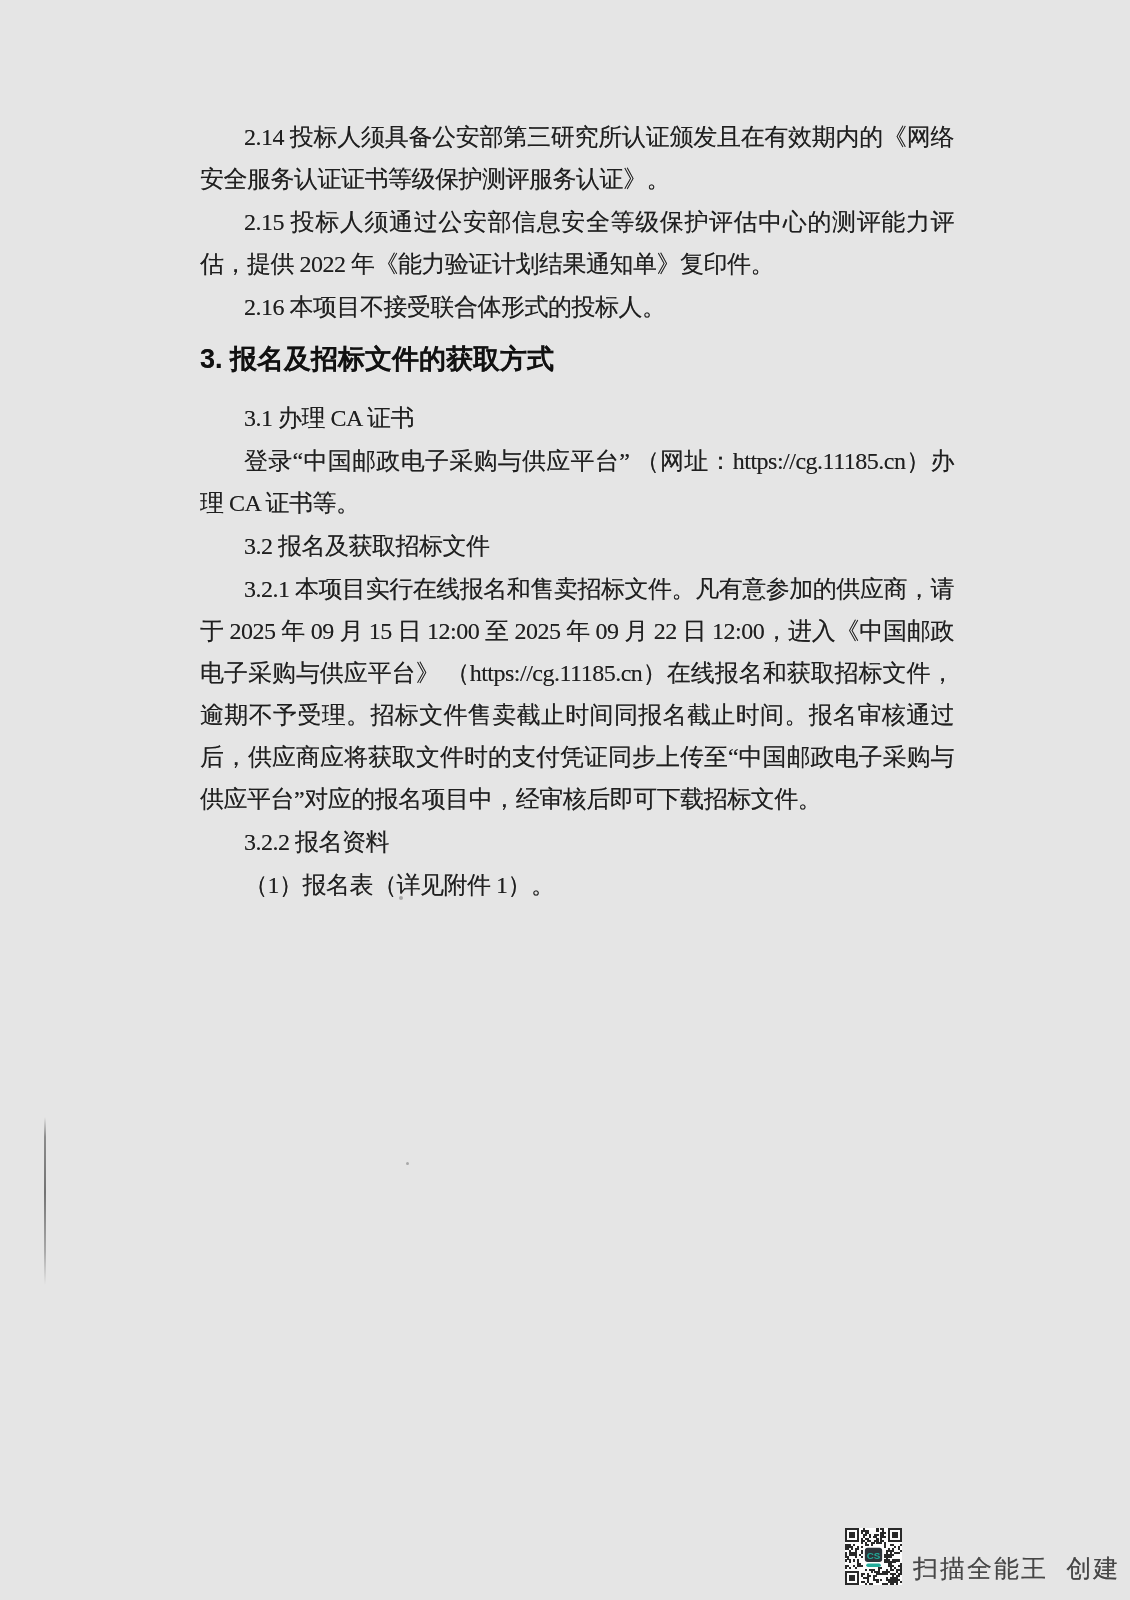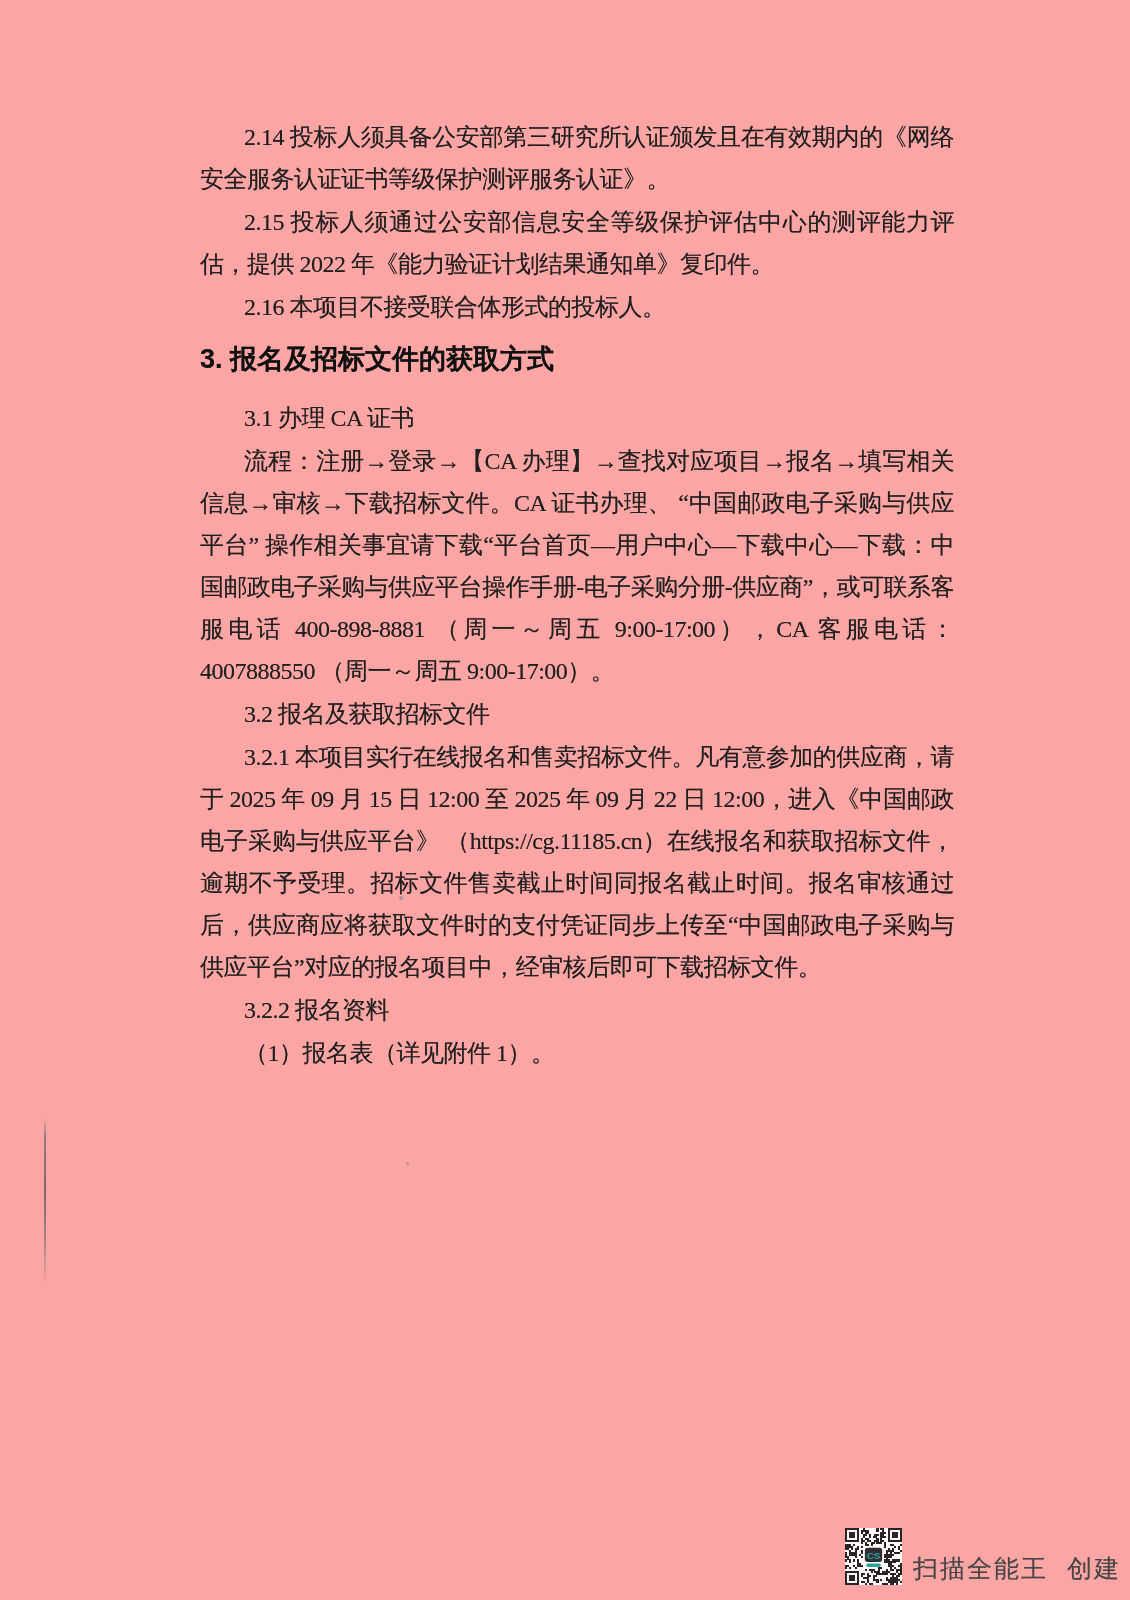--- a/index.html
+++ b/index.html
@@ -5,21 +5,21 @@
   * { box-sizing: border-box; }
   html, body { margin: 0; padding: 0; }
   body {
     width: 1130px; height: 1600px;
     background: #ffffff;
     font-family: "Liberation Serif", "DejaVu Serif", serif;
   }
   .page {
     position: relative;
     width: 1130px; height: 1600px;
-    background: #fca5a5;
+    background: #e5e5e5;
     overflow: hidden;
   }
   .doc {
     position: absolute;
     left: 200px; top: 116px;
     width: 754px;
     color: #1f1f1f;
   }
   .para {
     margin: 0 0 1px 0;
@@ -68,41 +68,41 @@
     display: flex;
     align-items: flex-end;
     gap: 11px;
   }
   .qr {
     width: 57px; height: 57px;
     opacity: 0.93;
     flex: 0 0 auto;
   }
   .wm-text {
-    font-family: Liberation Sans, sans-serif;
+    font-family: Liberation Serif, serif;
     font-size: 25px;
     color: #464646;
     letter-spacing: 2px;
     word-spacing: 10px;
     white-space: nowrap;
     text-shadow: 0 0 0.5px rgba(70,70,70,0.5);
   }
 </style>
 </head>
 <body>
 
 <div class="page">
 
   <div class="doc">
     <p class="para">2.14 投标人须具备公安部第三研究所认证颁发且在有效期内的《网络安全服务认证证书等级保护测评服务认证》。</p>
     <p class="para">2.15 投标人须通过公安部信息安全等级保护评估中心的测评能力评估，提供 2022 年《能力验证计划结果通知单》复印件。</p>
     <p class="para">2.16 本项目不接受联合体形式的投标人。</p>
     <h2 class="heading">3. 报名及招标文件的获取方式</h2>
     <p class="para">3.1 办理 CA 证书</p>
-    <p class="para">流程：注册→登录→【CA 办理】→查找对应项目→报名→填写相关信息→审核→下载招标文件。CA 证书办理、 “中国邮政电子采购与供应平台” 操作相关事宜请下载“平台首页—用户中心—下载中心—下载：中国邮政电子采购与供应平台操作手册-电子采购分册-供应商”，或可联系客服电话 400-898-8881 （周一～周五 9:00-17:00），CA 客服电话：4007888550 （周一～周五 9:00-17:00）。</p>
+    <p class="para">登录“中国邮政电子采购与供应平台” （网址：https://cg.11185.cn）办理 CA 证书等。</p>
     <p class="para">3.2 报名及获取招标文件</p>
     <p class="para">3.2.1 本项目实行在线报名和售卖招标文件。凡有意参加的供应商，请于 2025 年 09 月 15 日 12:00 至 2025 年 09 月 22 日 12:00，进入《中国邮政电子采购与供应平台》 （https://cg.11185.cn）在线报名和获取招标文件，逾期不予受理。招标文件售卖截止时间同报名截止时间。报名审核通过后，供应商应将获取文件时的支付凭证同步上传至“中国邮政电子采购与供应平台”对应的报名项目中，经审核后即可下载招标文件。</p>
     <p class="para">3.2.2 报名资料</p>
     <p class="para">（1）报名表（详见附件 1）。</p>
   </div>
 
   <div class="scan-line"></div>
   <div class="speck speck-1"></div>
   <div class="speck speck-2"></div>
 

